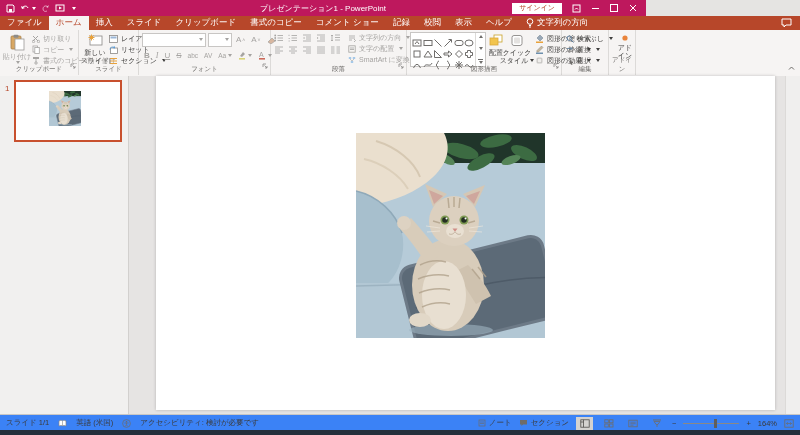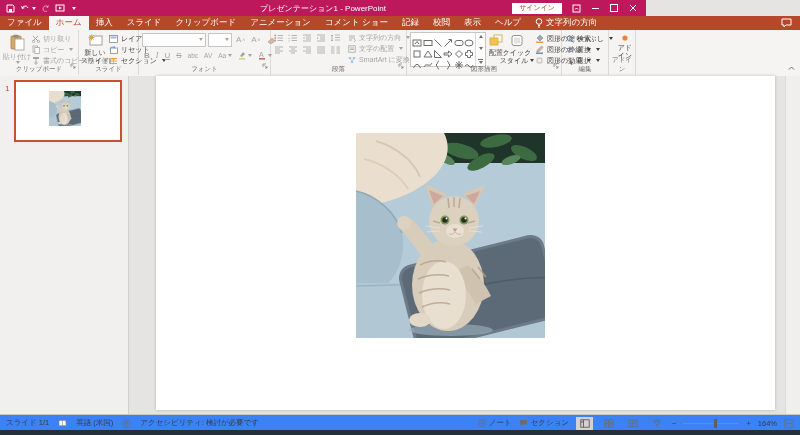--- a/index.html
+++ b/index.html
@@ -207,21 +207,21 @@
       </span>
     </div>
   </div>
 
   <div class="tabrow">
     <span class="tab">ファイル</span>
     <span class="tab sel">ホーム</span>
     <span class="tab">挿入</span>
     <span class="tab">スライド</span>
     <span class="tab">クリップボード</span>
-    <span class="tab">アニメーション</span>
+    <span class="tab">書式のコピー</span>
     <span class="tab">コメント ショー</span>
     <span class="tab">記録</span>
     <span class="tab">校閲</span>
     <span class="tab">表示</span>
     <span class="tab">ヘルプ</span>
     <span class="tellme">
       <svg class="ic" width="8" height="10" viewBox="0 0 8 10">
           <circle cx="4" cy="3.5" r="2.8" fill="none" stroke="#fff" stroke-width="1"></circle>
           <path d="M3,7.5 H5 M3,9 H5" stroke="#fff" stroke-width="1"></path>
         </svg>

